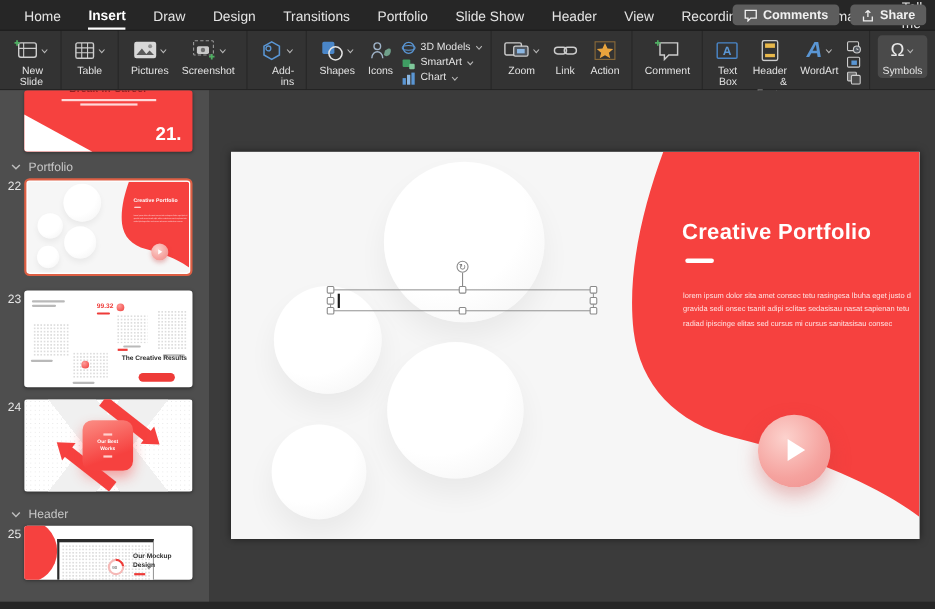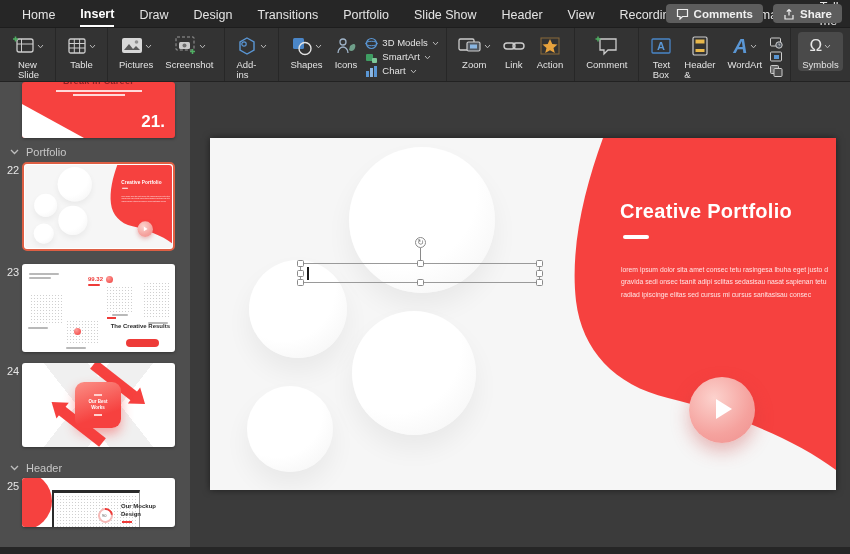--- a/index.html
+++ b/index.html
@@ -17,21 +17,21 @@
     padding:2px 10px; font-size:11.5px; color:#f0f0f0; font-weight:bold; height:19px; }
 
   
   .ribbon { height:54px; background:#333333; display:flex; align-items:stretch; padding:0 2px;
     border-bottom:1px solid #222; }
   .rgroup { display:flex; align-items:flex-start; padding:4px 7px 0; border-right:1px solid #272727; gap:4px; }
   .rgroup:last-child { border-right:none; }
   .rbtn { display:flex; flex-direction:column; align-items:center; padding:1px 4px; border-radius:4px; }
   .rbtn.hl { background:#4a4a4a; }
   .icon-row { display:flex; align-items:center; gap:2px; height:26px; }
-  .rlabel { font-size:9.5px; color:#e3e3e3; text-align:left; line-height:1.1; white-space:pre-line; margin-top:1px; }
+  .rlabel { font-size:9.5px; color:#e3e3e3; text-align:right; line-height:1.1; white-space:pre-line; margin-top:1px; }
   .stack { display:flex; flex-direction:column; justify-content:center; gap:1px; height:50px; }
   .stack-row { display:flex; align-items:center; gap:4px; }
   .stack-row .rlabel { margin:0; white-space:nowrap; }
   .ministack { display:flex; flex-direction:column; gap:2px; justify-content:center; height:50px; }
 
   
   .content { display:flex; height:471px; }
   .sidebar { width:190px; background:#4e4e4e; overflow:hidden; position:relative; }
   .canvas { position:relative; flex:1; background:#3b3b3b; }
   .statusbar { position:absolute; left:0; bottom:0; width:850px; height:7px; background:#262626; z-index:80; }

